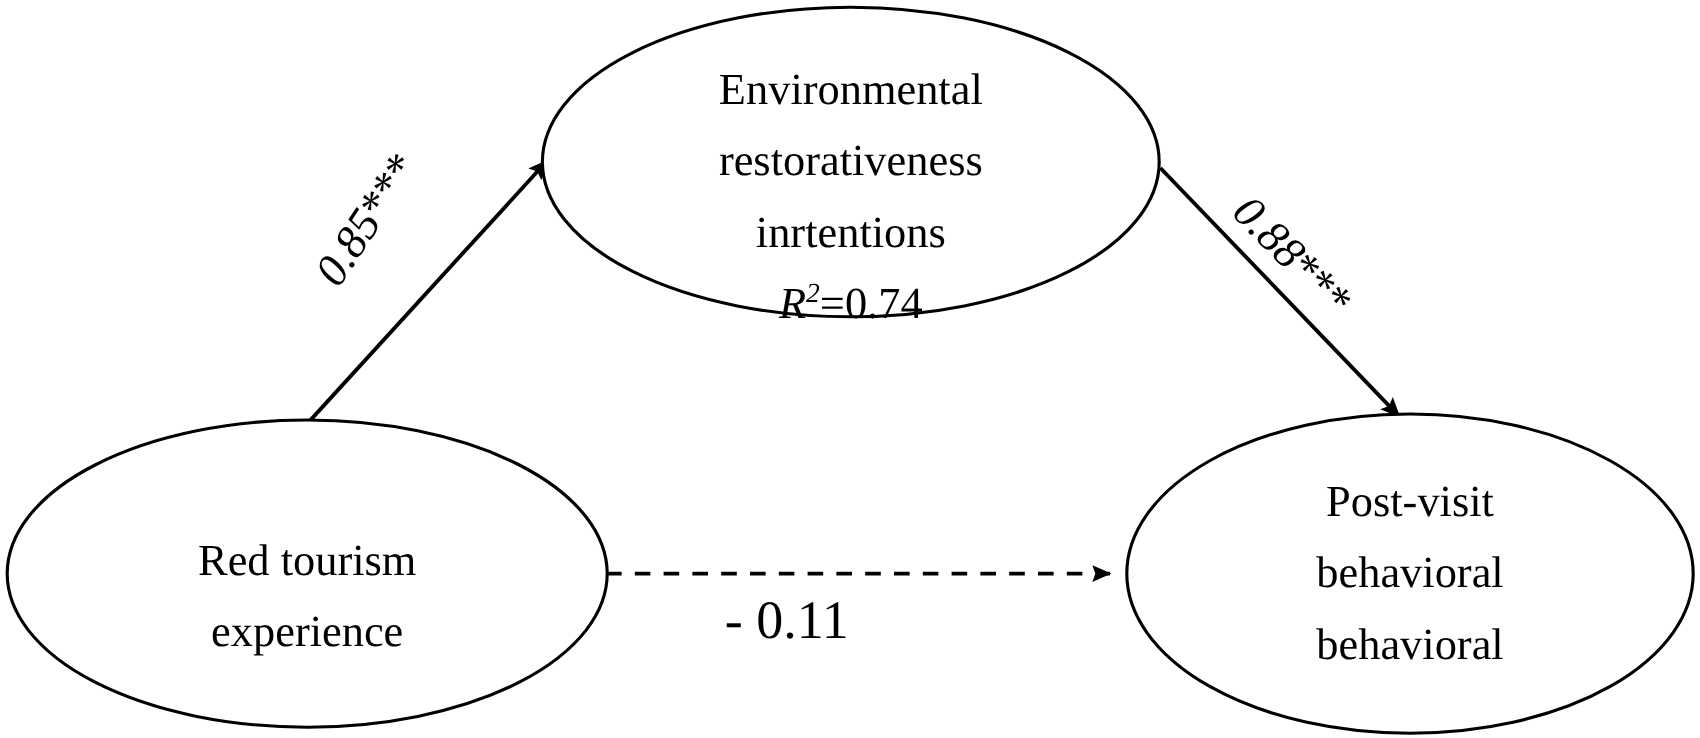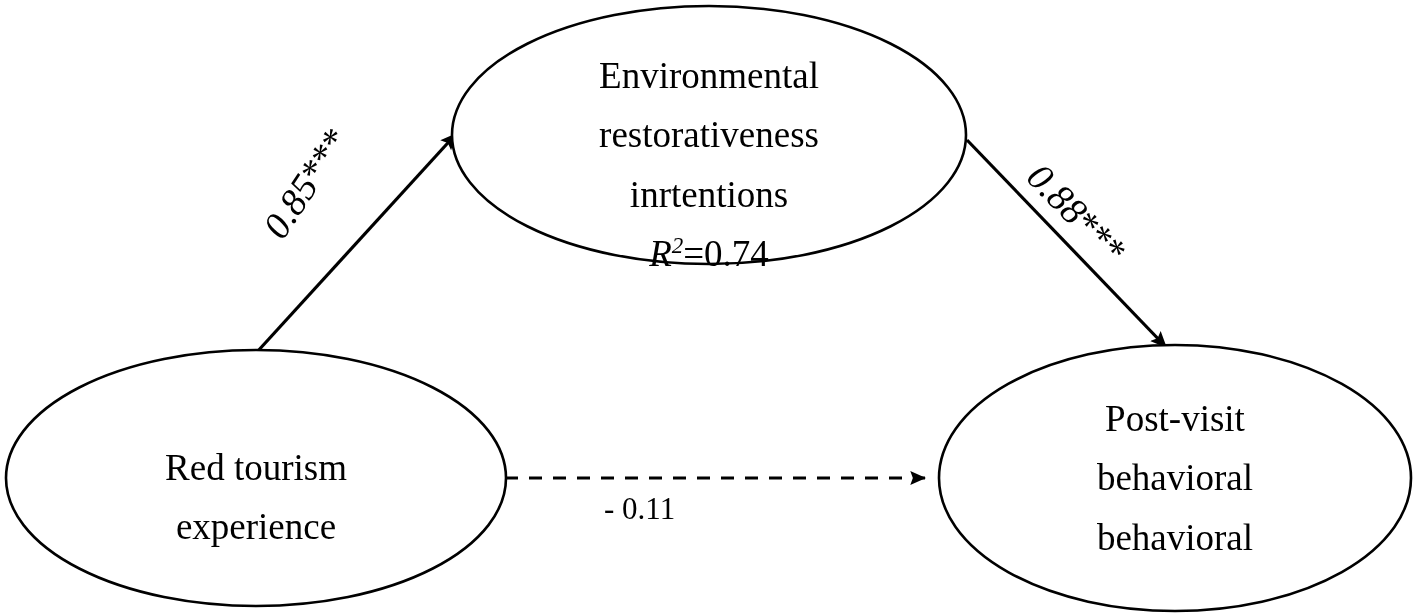--- a/index.html
+++ b/index.html
@@ -126,17 +126,17 @@
   </div>
 
   <div class="edge-label italic" style="left: 272px; top: 212px; font-size: 38px; transform: rotate(-56.5deg); transform-origin: left center;">
     <span>0.85</span><span class="stars">***</span>
   </div>
 
   <div class="edge-label italic" style="left: 1034px; top: 148px; font-size: 38px; transform: rotate(45.5deg); transform-origin: left center;">
     <span>0.88</span><span class="stars">***</span>
   </div>
 
-  <div class="edge-label" style="left: 604px; top: 491px; font-size: 31px;">
+  <div class="edge-label" style="left: 604px; top: 491px; font-size: 45px;">
     <span>- 0.11</span>
   </div>
 
 </div>
 
 </body></html>

